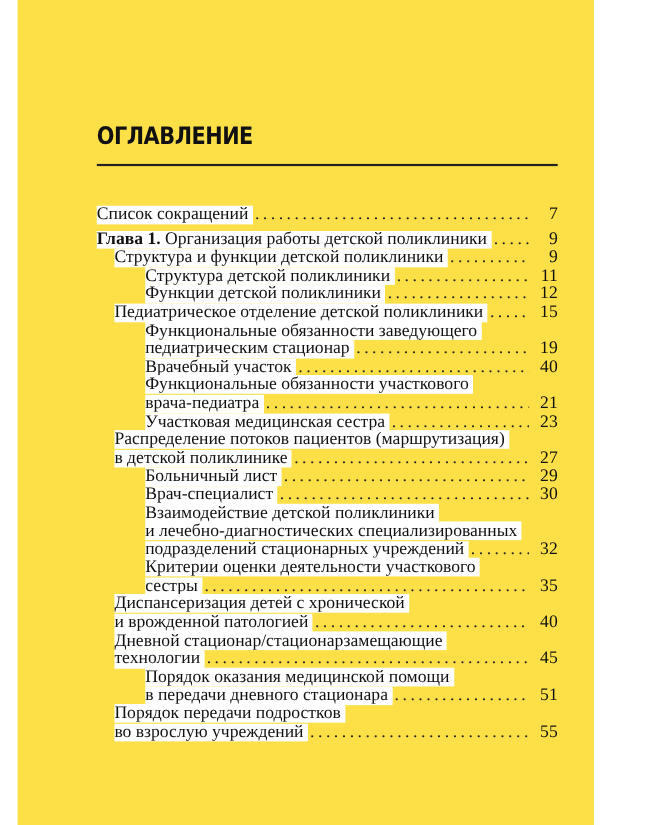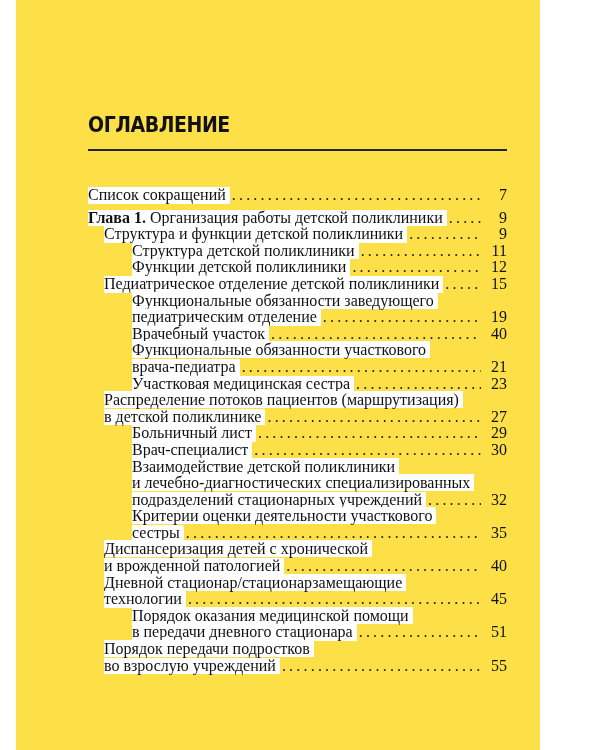--- a/index.html
+++ b/index.html
@@ -71,21 +71,21 @@
       <div class="entry">
         <div class="line lvl1 last">
           <span class="txt"><span>Педиатрическое отделение детской поликлиники</span></span>
           <span class="dots">.................................................................................</span>
           <span class="pg">15</span>
         </div>
       </div>
       <div class="entry">
         <div class="line lvl2"><span class="txt"><span>Функциональные обязанности заведующего</span></span></div>
         <div class="line lvl2 last">
-          <span class="txt"><span>педиатрическим отделение</span></span>
+          <span class="txt"><span>педиатрическим стационар</span></span>
           <span class="dots">.................................................................................</span>
           <span class="pg">19</span>
         </div>
       </div>
       <div class="entry">
         <div class="line lvl2 last">
           <span class="txt"><span>Врачебный участок</span></span>
           <span class="dots">.................................................................................</span>
           <span class="pg">40</span>
         </div>

